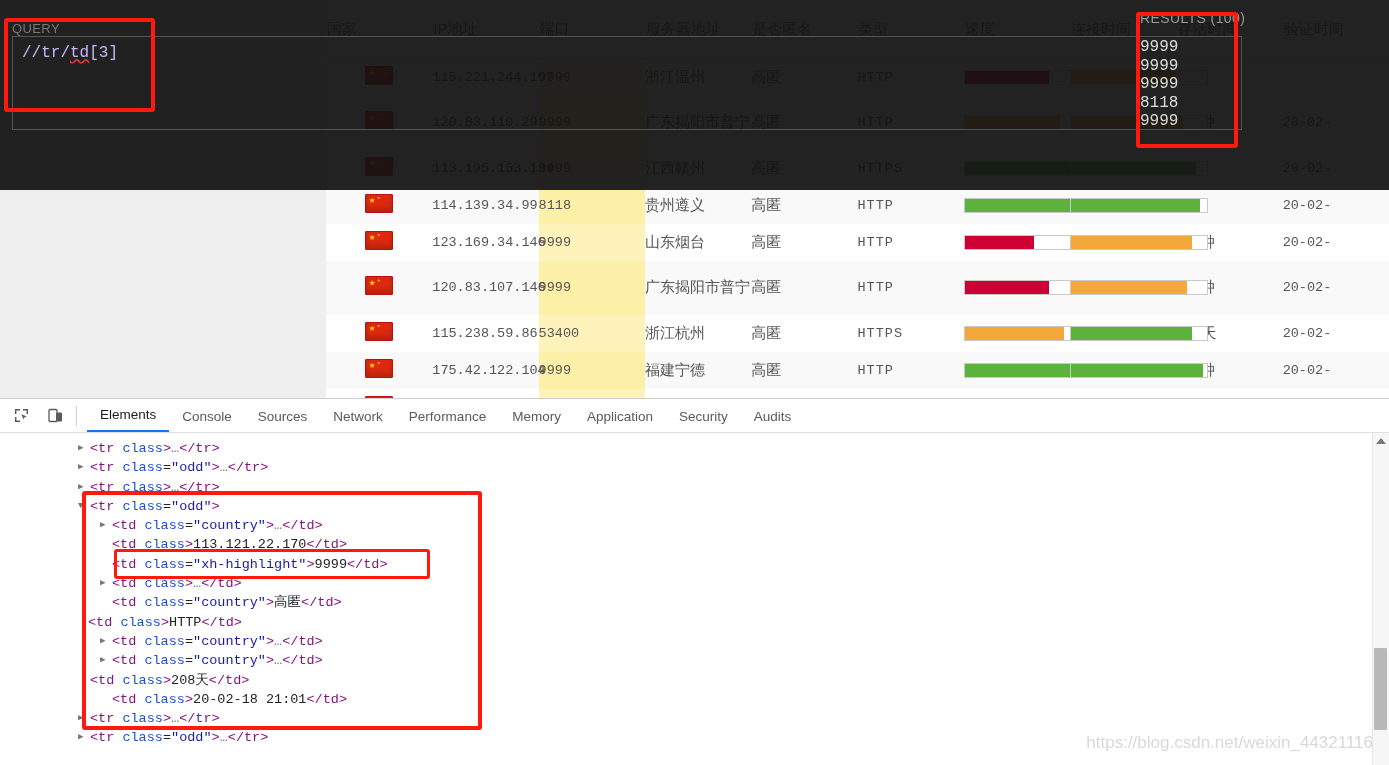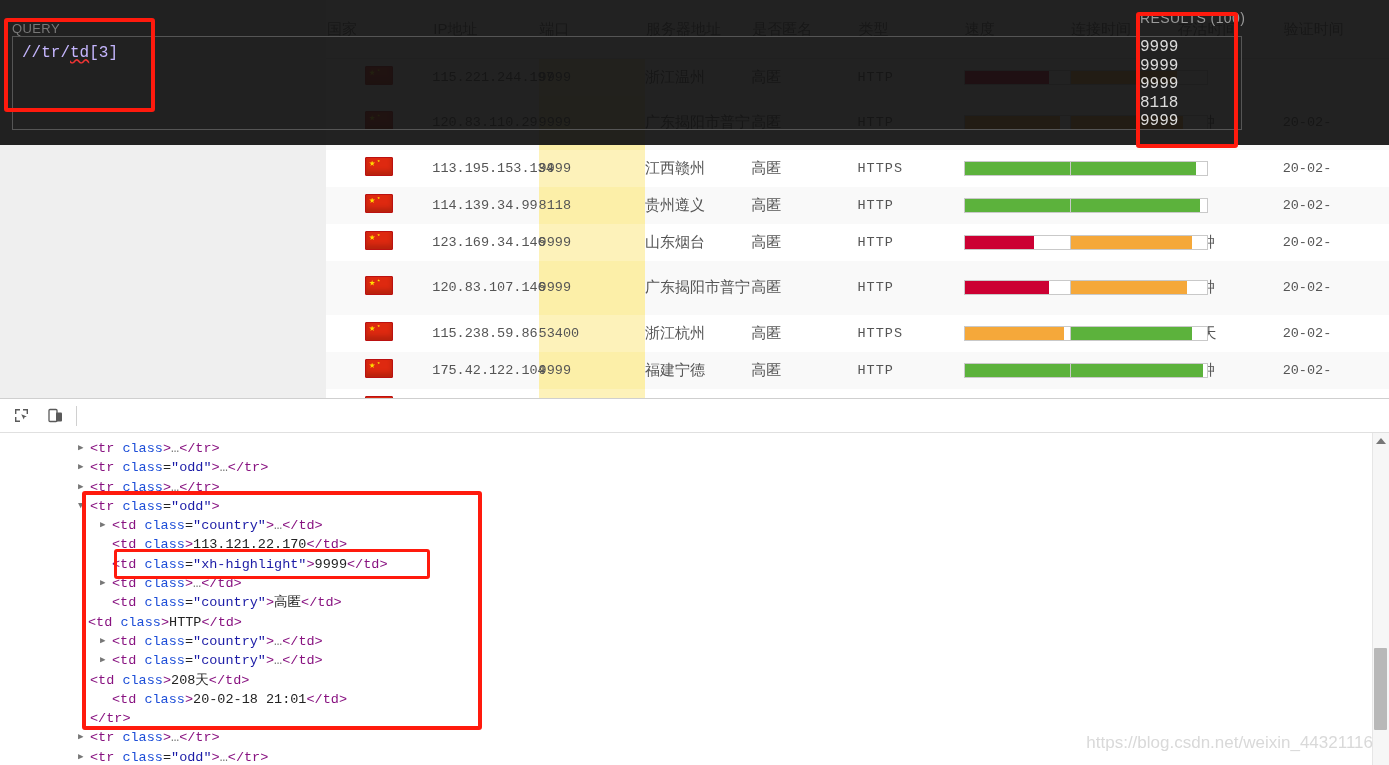--- a/index.html
+++ b/index.html
@@ -38,21 +38,21 @@
   .flag{display:inline-block;width:26px;height:17px;background:#de2910;border:1px solid #b11;position:relative;border-radius:1px;
         box-shadow:inset 0 -4px 5px rgba(0,0,0,.18);}
   .flag:before{content:"";position:absolute;left:3px;top:3px;width:6px;height:6px;background:#ffde00;
         clip-path:polygon(50% 0%,61% 35%,98% 35%,68% 57%,79% 91%,50% 70%,21% 91%,32% 57%,2% 35%,39% 35%);}
   .flag:after{content:"";position:absolute;left:11px;top:2px;width:3px;height:3px;background:#ffde00;
         clip-path:polygon(50% 0%,61% 35%,98% 35%,68% 57%,79% 91%,50% 70%,21% 91%,32% 57%,2% 35%,39% 35%);}
   .bar{width:138px;height:15px;border:1px solid #c9c9c9;background:#fff;box-sizing:border-box;position:relative;}
   .bar > i{display:block;height:100%;}
 
   
-  #overlay{position:absolute;left:0;top:0;width:1389px;height:145px;background:rgba(17,17,17,.93);z-index:20;}
+  #overlay{position:absolute;left:0;top:0;width:1389px;height:190px;background:rgba(17,17,17,.93);z-index:20;}
   .ov-label{position:absolute;color:#777;font-size:13px;letter-spacing:.4px;
             font-family:"Liberation Sans","DejaVu Sans",sans-serif;}
   #query-label{left:12px;top:21px;}
   #query-box{position:absolute;left:12px;top:36px;width:1230px;height:94px;border:1px solid #555;background:transparent;box-sizing:border-box;}
   #query-text{position:absolute;left:22px;top:44px;color:#c4b5fd;font-size:16px;
       font-family:"Liberation Mono","DejaVu Sans Mono",monospace;white-space:pre;}
   #query-text .sq{text-decoration:underline wavy #e33;text-decoration-skip-ink:none;}
   #results-label{left:1140px;top:10px;color:#9a9a9a;font-size:14px;}
   #results-list{position:absolute;left:1140px;top:38px;color:#dcdcdc;font-size:16px;
       font-family:"Liberation Mono","DejaVu Sans Mono",monospace;line-height:18.5px;}
@@ -318,38 +318,48 @@
           <path d="M8.2 7.2l5.6 2.3-2.3.7-.7 2.4-2.6-5.4z" fill="#5a5a5a"></path>
         </svg>
     </div>
     <div class="dt-icon">
       <svg width="17" height="17" viewBox="0 0 17 17">
           <rect x="2" y="2.5" width="8" height="12" rx="1" fill="none" stroke="#5a5a5a" stroke-width="1.3"></rect>
           <rect x="9" y="5.5" width="6" height="9" rx="1" fill="#5a5a5a"></rect>
         </svg>
     </div>
     <div class="dt-sep"></div>
+    <div class="dt-tabs" id="dt-tabs">
+        <div class="dt-tab active">Elements</div>
+        <div class="dt-tab">Console</div>
+        <div class="dt-tab">Sources</div>
+        <div class="dt-tab">Network</div>
+        <div class="dt-tab">Performance</div>
+        <div class="dt-tab">Memory</div>
+        <div class="dt-tab">Application</div>
+        <div class="dt-tab">Security</div>
+        <div class="dt-tab">Audits</div>
+      </div>
   </div>
   <div id="dt-body">
     <div id="dom-tree">
         <div class="node" style="padding-left: 90px;"><span class="tw" style="left: 78px;">▶</span><span><span class="pnc">&lt;</span><span class="tag">tr</span> <span class="attr">class</span><span class="pnc">&gt;</span><span class="ell">…</span><span class="pnc">&lt;/</span><span class="tag">tr</span><span class="pnc">&gt;</span></span></div>
         <div class="node" style="padding-left: 90px;"><span class="tw" style="left: 78px;">▶</span><span><span class="pnc">&lt;</span><span class="tag">tr</span> <span class="attr">class</span>=<span class="val">"odd"</span><span class="pnc">&gt;</span><span class="ell">…</span><span class="pnc">&lt;/</span><span class="tag">tr</span><span class="pnc">&gt;</span></span></div>
         <div class="node" style="padding-left: 90px;"><span class="tw" style="left: 78px;">▶</span><span><span class="pnc">&lt;</span><span class="tag">tr</span> <span class="attr">class</span><span class="pnc">&gt;</span><span class="ell">…</span><span class="pnc">&lt;/</span><span class="tag">tr</span><span class="pnc">&gt;</span></span></div>
         <div class="node" style="padding-left: 90px;"><span class="tw" style="left: 78px;">▼</span><span><span class="pnc">&lt;</span><span class="tag">tr</span> <span class="attr">class</span>=<span class="val">"odd"</span><span class="pnc">&gt;</span></span></div>
         <div class="node" style="padding-left: 112px;"><span class="tw" style="left: 100px;">▶</span><span><span class="pnc">&lt;</span><span class="tag">td</span> <span class="attr">class</span>=<span class="val">"country"</span><span class="pnc">&gt;</span><span class="ell">…</span><span class="pnc">&lt;/</span><span class="tag">td</span><span class="pnc">&gt;</span></span></div>
         <div class="node" style="padding-left: 112px;"><span><span class="pnc">&lt;</span><span class="tag">td</span> <span class="attr">class</span><span class="pnc">&gt;</span><span class="txt">113.121.22.170</span><span class="pnc">&lt;/</span><span class="tag">td</span><span class="pnc">&gt;</span></span></div>
         <div class="node" style="padding-left: 112px;"><span><span class="pnc">&lt;</span><span class="tag">td</span> <span class="attr">class</span>=<span class="val">"xh-highlight"</span><span class="pnc">&gt;</span><span class="txt">9999</span><span class="pnc">&lt;/</span><span class="tag">td</span><span class="pnc">&gt;</span></span></div>
         <div class="node" style="padding-left: 112px;"><span class="tw" style="left: 100px;">▶</span><span><span class="pnc">&lt;</span><span class="tag">td</span> <span class="attr">class</span><span class="pnc">&gt;</span><span class="ell">…</span><span class="pnc">&lt;/</span><span class="tag">td</span><span class="pnc">&gt;</span></span></div>
         <div class="node" style="padding-left: 112px;"><span><span class="pnc">&lt;</span><span class="tag">td</span> <span class="attr">class</span>=<span class="val">"country"</span><span class="pnc">&gt;</span><span class="txt">高匿</span><span class="pnc">&lt;/</span><span class="tag">td</span><span class="pnc">&gt;</span></span></div>
         <div class="node" style="padding-left: 88px;"><span><span class="pnc">&lt;</span><span class="tag">td</span> <span class="attr">class</span><span class="pnc">&gt;</span><span class="txt">HTTP</span><span class="pnc">&lt;/</span><span class="tag">td</span><span class="pnc">&gt;</span></span></div>
         <div class="node" style="padding-left: 112px;"><span class="tw" style="left: 100px;">▶</span><span><span class="pnc">&lt;</span><span class="tag">td</span> <span class="attr">class</span>=<span class="val">"country"</span><span class="pnc">&gt;</span><span class="ell">…</span><span class="pnc">&lt;/</span><span class="tag">td</span><span class="pnc">&gt;</span></span></div>
         <div class="node" style="padding-left: 112px;"><span class="tw" style="left: 100px;">▶</span><span><span class="pnc">&lt;</span><span class="tag">td</span> <span class="attr">class</span>=<span class="val">"country"</span><span class="pnc">&gt;</span><span class="ell">…</span><span class="pnc">&lt;/</span><span class="tag">td</span><span class="pnc">&gt;</span></span></div>
         <div class="node" style=""><span><span class="pnc">&lt;</span><span class="tag">td</span> <span class="attr">class</span><span class="pnc">&gt;</span><span class="txt">208天</span><span class="pnc">&lt;/</span><span class="tag">td</span><span class="pnc">&gt;</span></span></div>
         <div class="node" style="padding-left: 112px;"><span><span class="pnc">&lt;</span><span class="tag">td</span> <span class="attr">class</span><span class="pnc">&gt;</span><span class="txt">20-02-18 21:01</span><span class="pnc">&lt;/</span><span class="tag">td</span><span class="pnc">&gt;</span></span></div>
-        <div class="node" style="padding-left: 90px;"><span><span class="pnc">&lt;/</span><span class="tag">tr</span><span class="pnc">&gt;</span></span></div>
         <div class="node" style="padding-left: 90px;"><span class="tw" style="left: 78px;">▶</span><span><span class="pnc">&lt;</span><span class="tag">tr</span> <span class="attr">class</span><span class="pnc">&gt;</span><span class="ell">…</span><span class="pnc">&lt;/</span><span class="tag">tr</span><span class="pnc">&gt;</span></span></div>
         <div class="node" style="padding-left: 90px;"><span class="tw" style="left: 78px;">▶</span><span><span class="pnc">&lt;</span><span class="tag">tr</span> <span class="attr">class</span>=<span class="val">"odd"</span><span class="pnc">&gt;</span><span class="ell">…</span><span class="pnc">&lt;/</span><span class="tag">tr</span><span class="pnc">&gt;</span></span></div>
       </div>
     <div id="dt-scroll">
       <div class="arrow"></div>
       <div id="dt-thumb"></div>
     </div>
   </div>
 </div>
 

